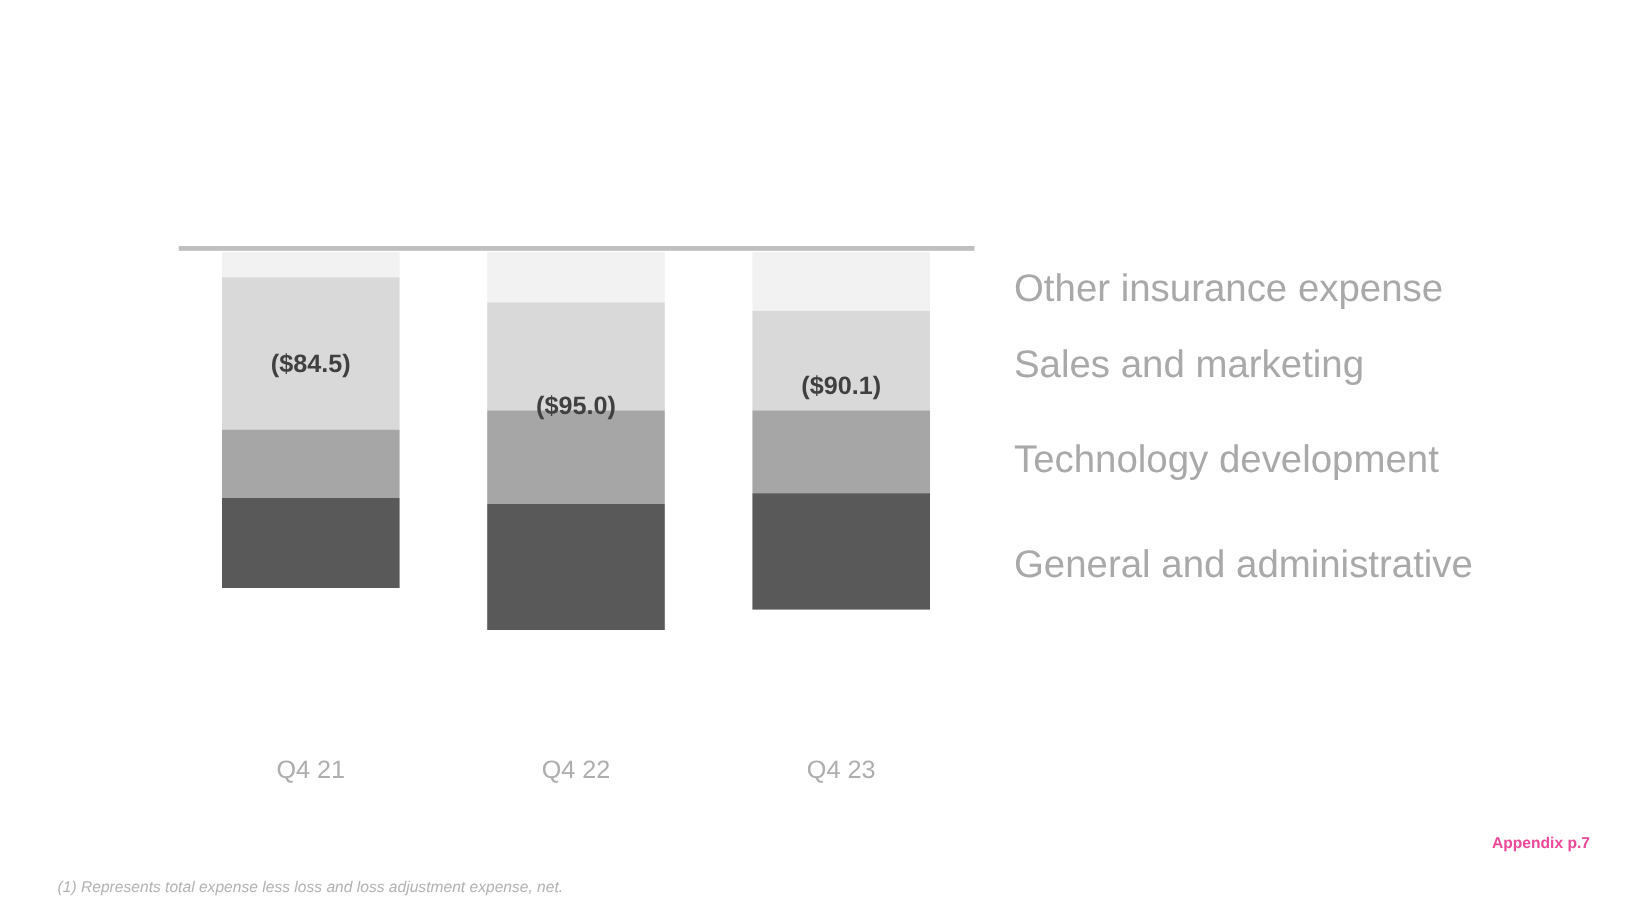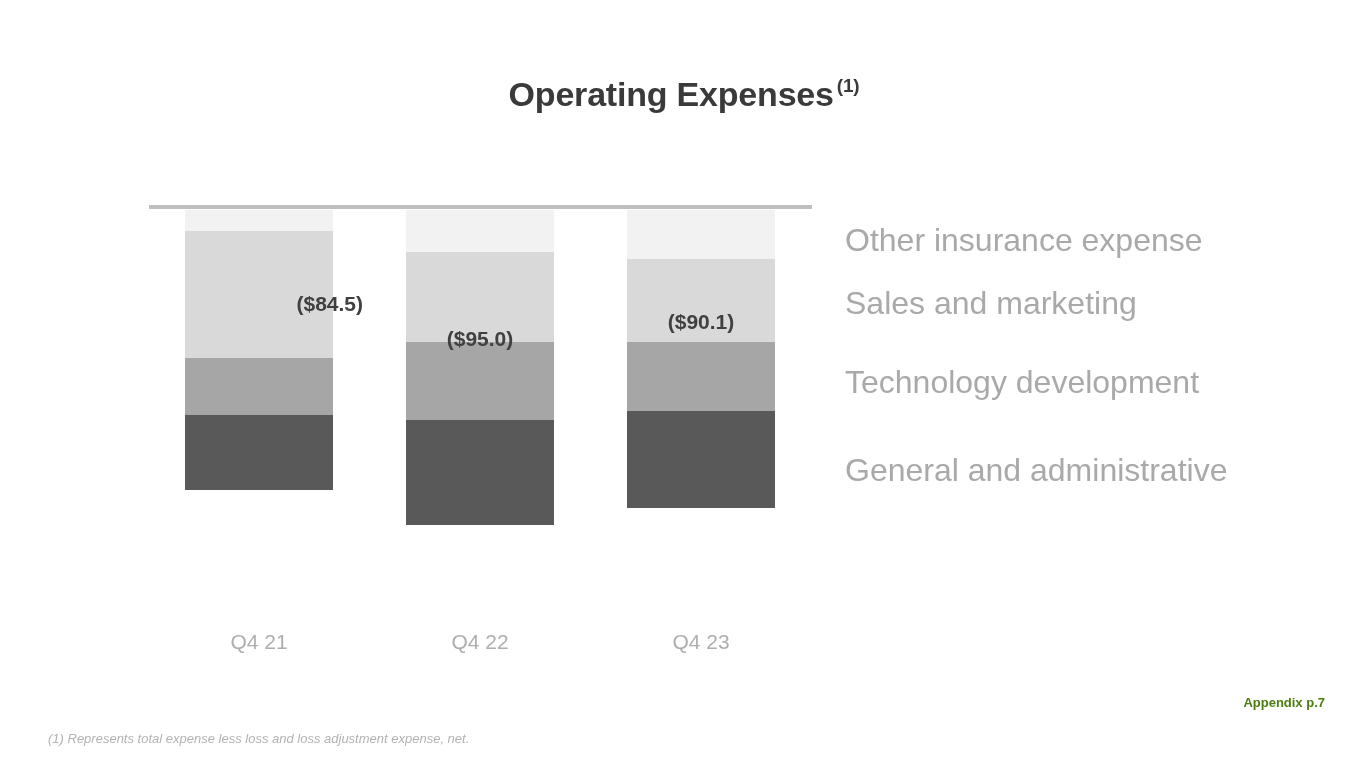--- a/index.html
+++ b/index.html
@@ -128,46 +128,43 @@
     font-style: italic;
     color: #b3b3b3;
     white-space: nowrap;
   }
   #page-ref {
     position: absolute;
     right: 40px;
     top: 695px;
     font-size: 13px;
     font-weight: bold;
-    color: #4d7c0f;
+    color: #ec4899;
     white-space: nowrap;
   }
 </style>
 </head>
 <body>
 
 <div id="slide">
 
   <div id="title-block">
-    <div id="chart-title">
-      <span>Operating Expenses</span><span class="sup">(1)</span>
-    </div>
   </div>
 
   <div id="plot">
     <div id="top-rule"></div>
     <div id="bars-container">
         <div class="bar-group" style="left: 185px; top: 210px;">
           <div class="bar-stack">
             <div class="seg" style="height: 21px; background: rgb(242, 242, 242);"></div>
             <div class="seg" style="height: 127px; background: rgb(217, 217, 217);"></div>
             <div class="seg" style="height: 57px; background: rgb(166, 166, 166);"></div>
             <div class="seg" style="height: 75px; background: rgb(89, 89, 89);"></div>
           </div>
-          <div class="bar-total" style="top: 82px; text-align: right;">($84.5)</div>
+          <div class="bar-total" style="top: 82px;">($84.5)</div>
           <div class="cat-label" style="top: 420px;">Q4 21</div>
         </div>
         <div class="bar-group" style="left: 406px; top: 210px;">
           <div class="bar-stack">
             <div class="seg" style="height: 42px; background: rgb(242, 242, 242);"></div>
             <div class="seg" style="height: 90px; background: rgb(217, 217, 217);"></div>
             <div class="seg" style="height: 78px; background: rgb(166, 166, 166);"></div>
             <div class="seg" style="height: 105px; background: rgb(89, 89, 89);"></div>
           </div>
           <div class="bar-total" style="top: 117px;">($95.0)</div>

